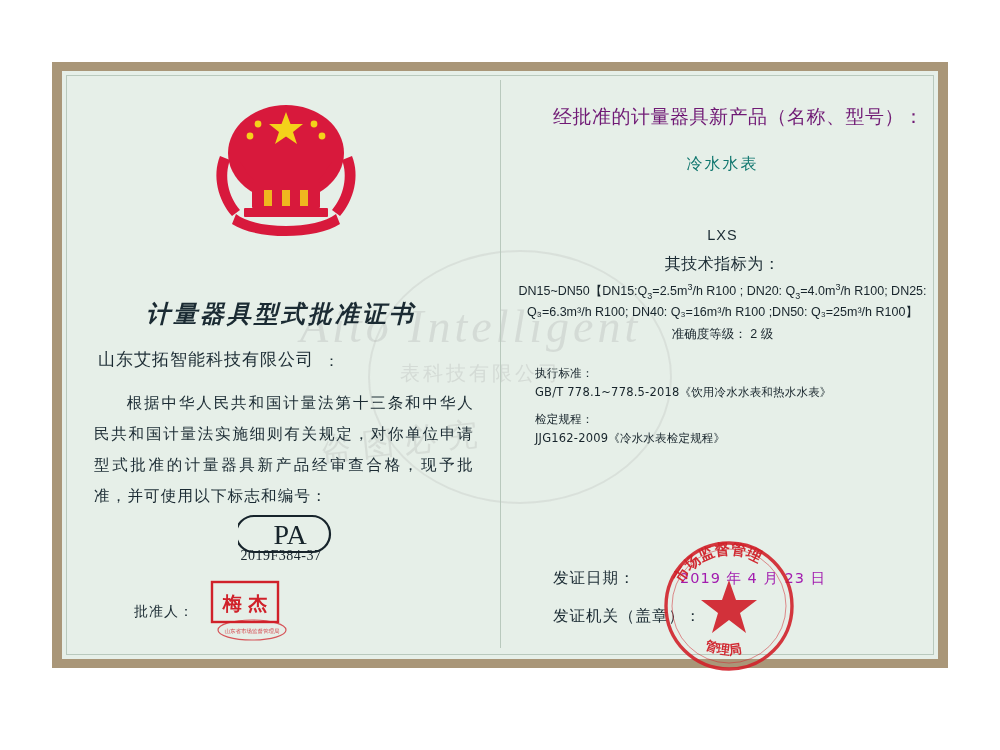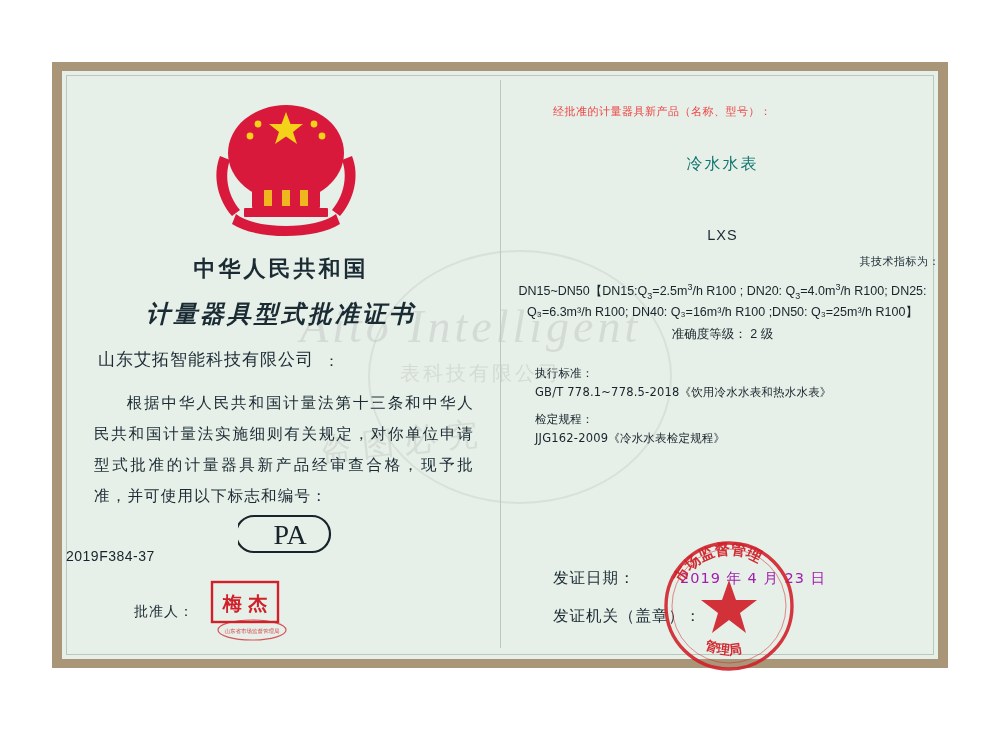--- a/index.html
+++ b/index.html
@@ -113,22 +113,22 @@
     position: absolute;
     left: 172px; top: 418px;
     width: 104px; height: 40px; margin-top: 20px;
   }
   .pa-mark svg { display: block; }
 
   .cert-no {
     position: absolute;
     left: 0; top: 472px;
     width: 430px;
-    text-align: left;
-    font-family: Liberation Sans, sans-serif;
+    text-align: center;
+    font-family: Liberation Serif, serif;
     font-size: 14px;
     color: #17242b;
     letter-spacing: 0.5px;
   }
   .approver-label {
     position: absolute;
     left: 68px; top: 527px;
     font-family: "DejaVu Sans", sans-serif;
     font-size: 14px;
     color: #1b2b33;
@@ -153,22 +153,22 @@
   .right-col {
     position: absolute;
     left: 505px; top: 76px;
     width: 435px;
     height: 578px;
   }
   .r-approved-label {
     position: absolute;
     left: 48px; top: 28px;
     font-family: "DejaVu Sans", sans-serif;
-    font-size: 11px;
-    color: #ef4444;
+    font-size: 19px;
+    color: #701a75;
     letter-spacing: 0.5px;
   }
   .r-prod-name {
     position: absolute;
     left: 0; top: 78px;
     width: 435px;
     text-align: center;
     font-family: "DejaVu Sans", sans-serif;
     font-size: 16px;
     color: #0f766e;
@@ -182,23 +182,23 @@
     font-family: "Liberation Sans", sans-serif;
     font-size: 14.5px;
     color: #1b2b33;
     letter-spacing: 1px;
     margin-top: 46px;
   }
   .r-tech-label {
     position: absolute;
     left: 0; top: 178px;
     width: 435px;
-    text-align: right;
+    text-align: center;
     font-family: Liberation Mono, monospace;
-    font-size: 11px;
+    font-size: 16px;
     color: #1b2b33;
     letter-spacing: 0.5px;
   }
   .r-tech-line {
     position: absolute;
     width: 435px;
     font-family: "Liberation Sans", sans-serif;
     font-size: 12.5px;
     color: #17242b;
     text-align: center;
@@ -345,21 +345,20 @@
         </g>
 
         <g fill="#f4d21a" opacity="0.85">
           <rect x="58" y="92" width="8" height="16"></rect>
           <rect x="76" y="92" width="8" height="16"></rect>
           <rect x="94" y="92" width="8" height="16"></rect>
         </g>
       </svg>
     </div>
 
-    <div class="title-cn">中华人民共和国</div>
     <div class="title-cn2">计量器具型式批准证书</div>
 
     <div class="company-line">山东艾拓智能科技有限公司</div>
     <div class="company-colon">：</div>
 
     <div class="body-text"><span class="indent"></span><span>根据中华人民共和国计量法第十三条和中华人民共和国计量法实施细则有关规定，对你单位申请型式批准的计量器具新产品经审查合格，现予批准，并可使用以下标志和编号：</span></div>
 
     <div class="pa-mark">
       <svg viewBox="0 0 104 40" width="104" height="40">
         <path d="M16 2 H74 A18 18 0 0 1 74 38 H16 A18 18 0 0 1 16 2 Z" fill="none" stroke="#17242b" stroke-width="2.2"></path>

